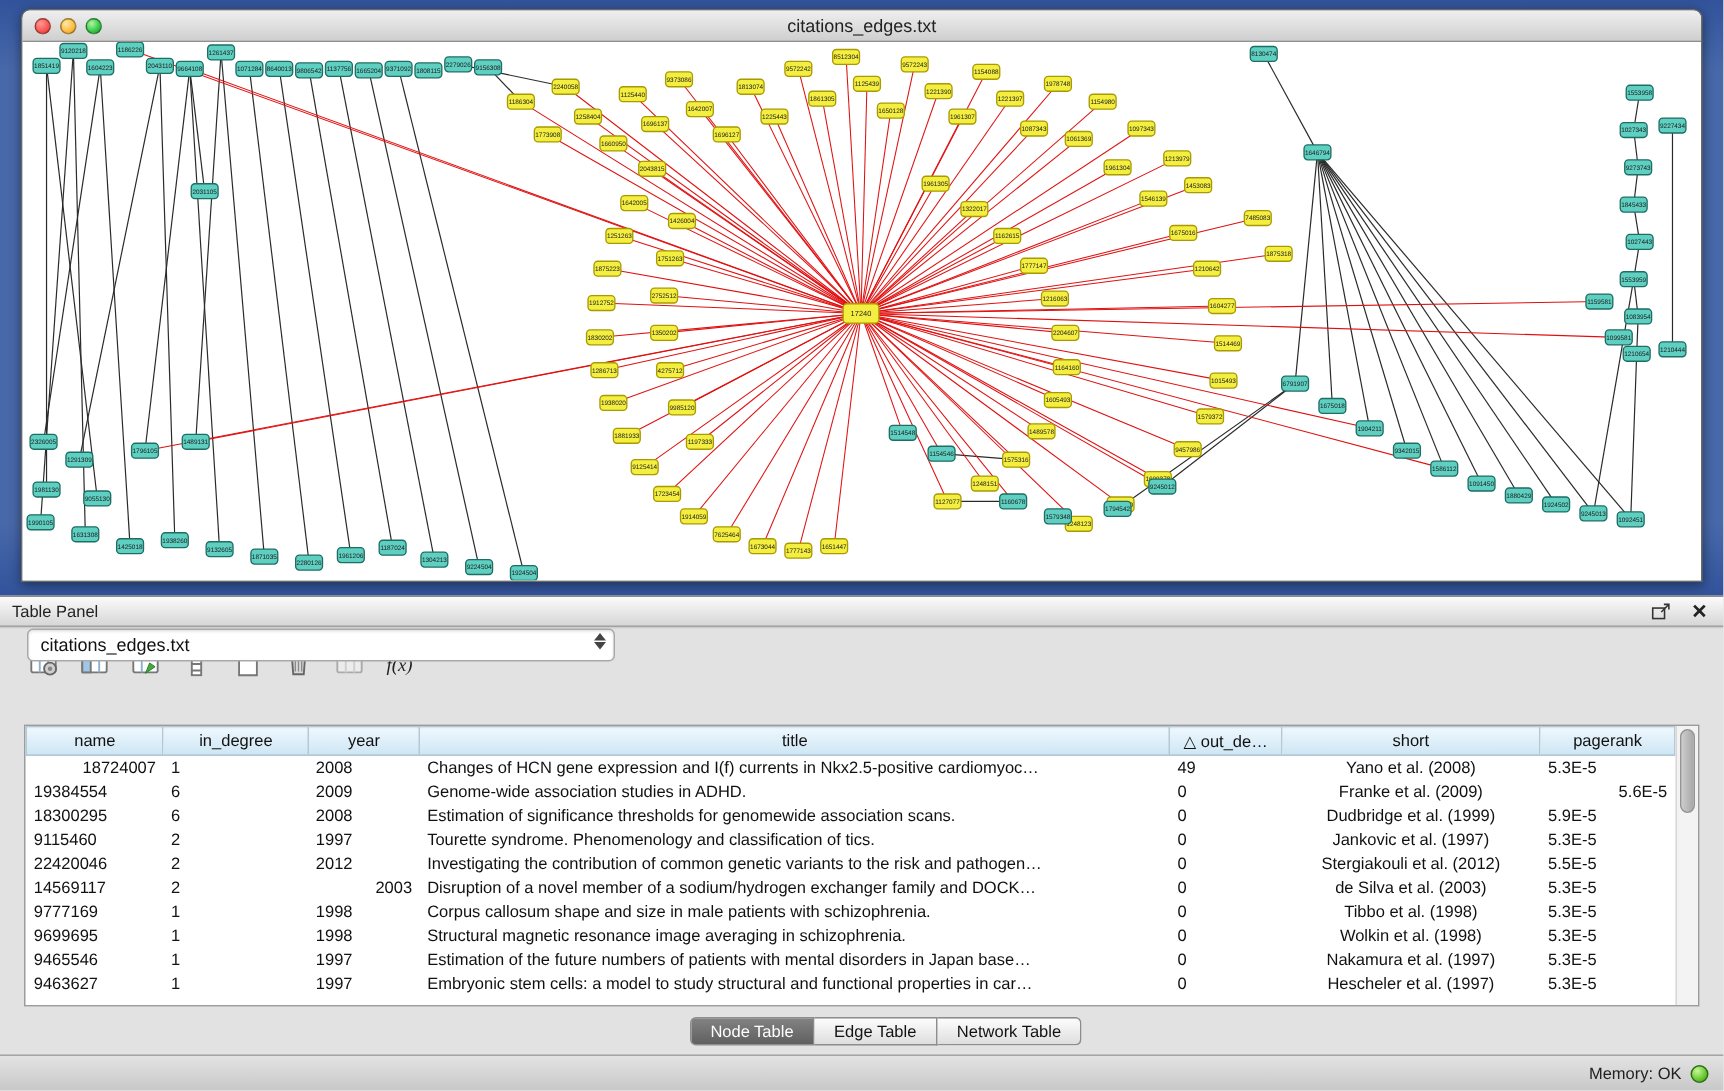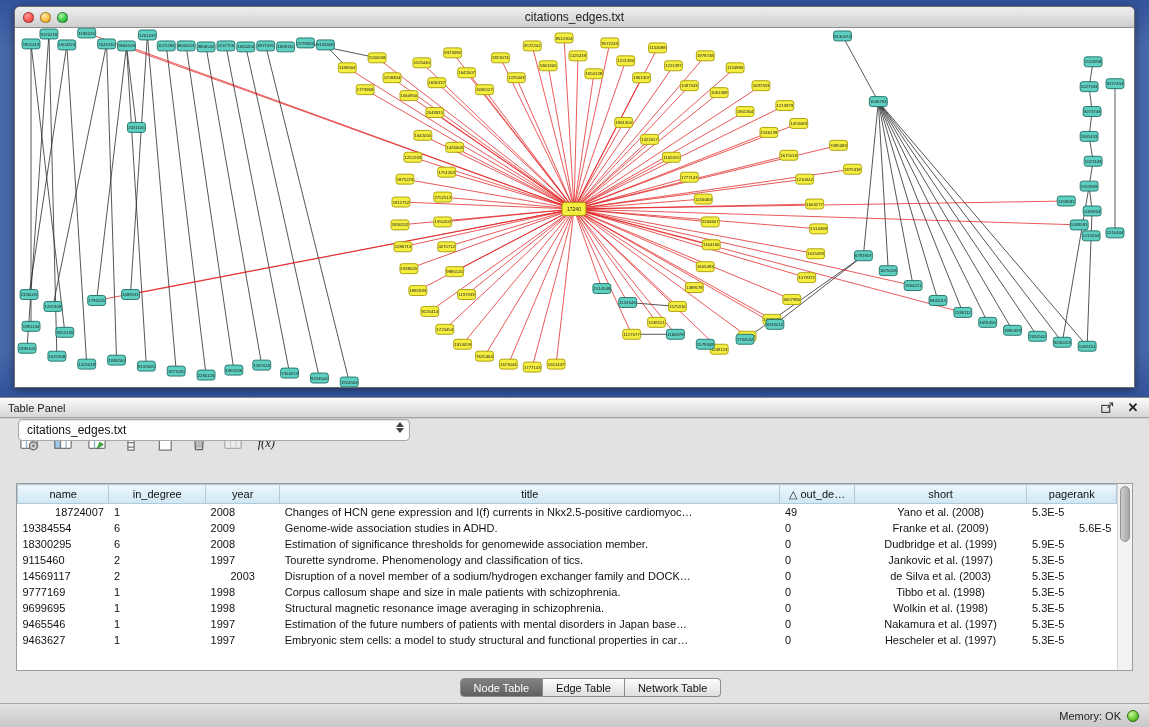--- a/index.html
+++ b/index.html
@@ -976,38 +976,47 @@
             <td style="text-align: left;">2009</td>
             <td style="text-align: left;">Genome-wide association studies in ADHD.</td>
             <td style="text-align: left;">0</td>
             <td style="text-align: center;">Franke et al. (2009)</td>
             <td style="text-align: right;">5.6E-5</td>
           </tr>
           <tr>
             <td style="text-align: left;">18300295</td>
             <td style="text-align: left;">6</td>
             <td style="text-align: left;">2008</td>
-            <td style="text-align: left;">Estimation of significance thresholds for genomewide association member.</td>
+            <td style="text-align: left;">Estimation of significance thresholds for genomewide association scans.</td>
             <td style="text-align: left;">0</td>
             <td style="text-align: center;">Dudbridge et al. (1999)</td>
             <td style="text-align: left;">5.9E-5</td>
           </tr>
           <tr>
             <td style="text-align: left;">9115460</td>
             <td style="text-align: left;">2</td>
             <td style="text-align: left;">1997</td>
             <td style="text-align: left;">Tourette syndrome. Phenomenology and classification of tics.</td>
             <td style="text-align: left;">0</td>
             <td style="text-align: center;">Jankovic et al. (1997)</td>
             <td style="text-align: left;">5.3E-5</td>
           </tr>
           <tr>
+            <td style="text-align: left;">22420046</td>
+            <td style="text-align: left;">2</td>
+            <td style="text-align: left;">2012</td>
+            <td style="text-align: left;">Investigating the contribution of common genetic variants to the risk and pathogen…</td>
+            <td style="text-align: left;">0</td>
+            <td style="text-align: center;">Stergiakouli et al. (2012)</td>
+            <td style="text-align: left;">5.5E-5</td>
+          </tr>
+          <tr>
             <td style="text-align: left;">14569117</td>
             <td style="text-align: left;">2</td>
-            <td style="text-align: center; margin-top: 24px;">2003</td>
+            <td style="text-align: right; margin-top: 24px;">2003</td>
             <td style="text-align: left;">Disruption of a novel member of a sodium/hydrogen exchanger family and DOCK…</td>
             <td style="text-align: left;">0</td>
             <td style="text-align: center;">de Silva et al. (2003)</td>
             <td style="text-align: left;">5.3E-5</td>
           </tr>
           <tr>
             <td style="text-align: left;">9777169</td>
             <td style="text-align: left;">1</td>
             <td style="text-align: left;">1998</td>
             <td style="text-align: left;">Corpus callosum shape and size in male patients with schizophrenia.</td>

